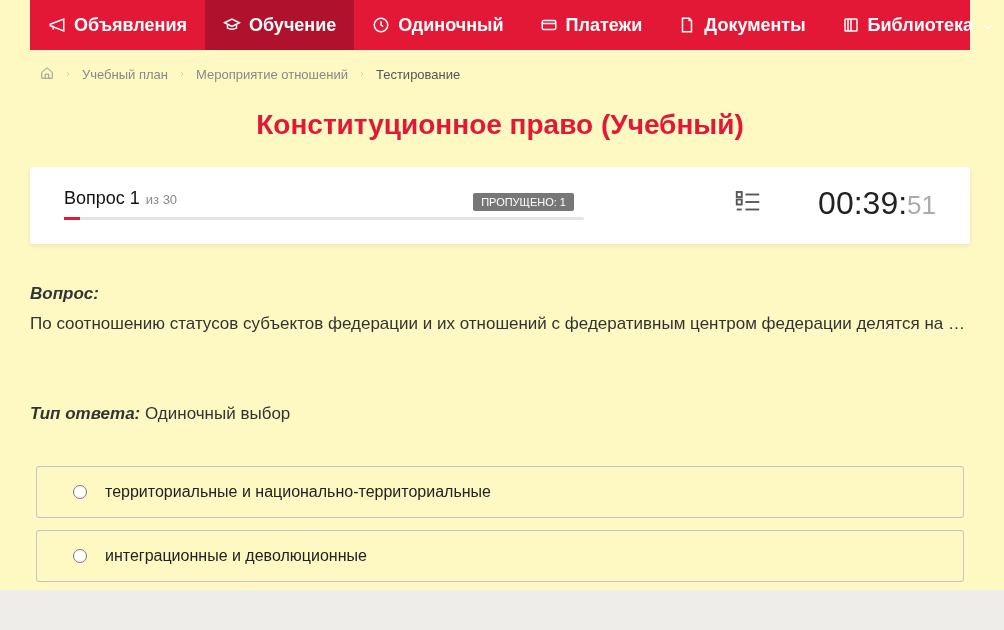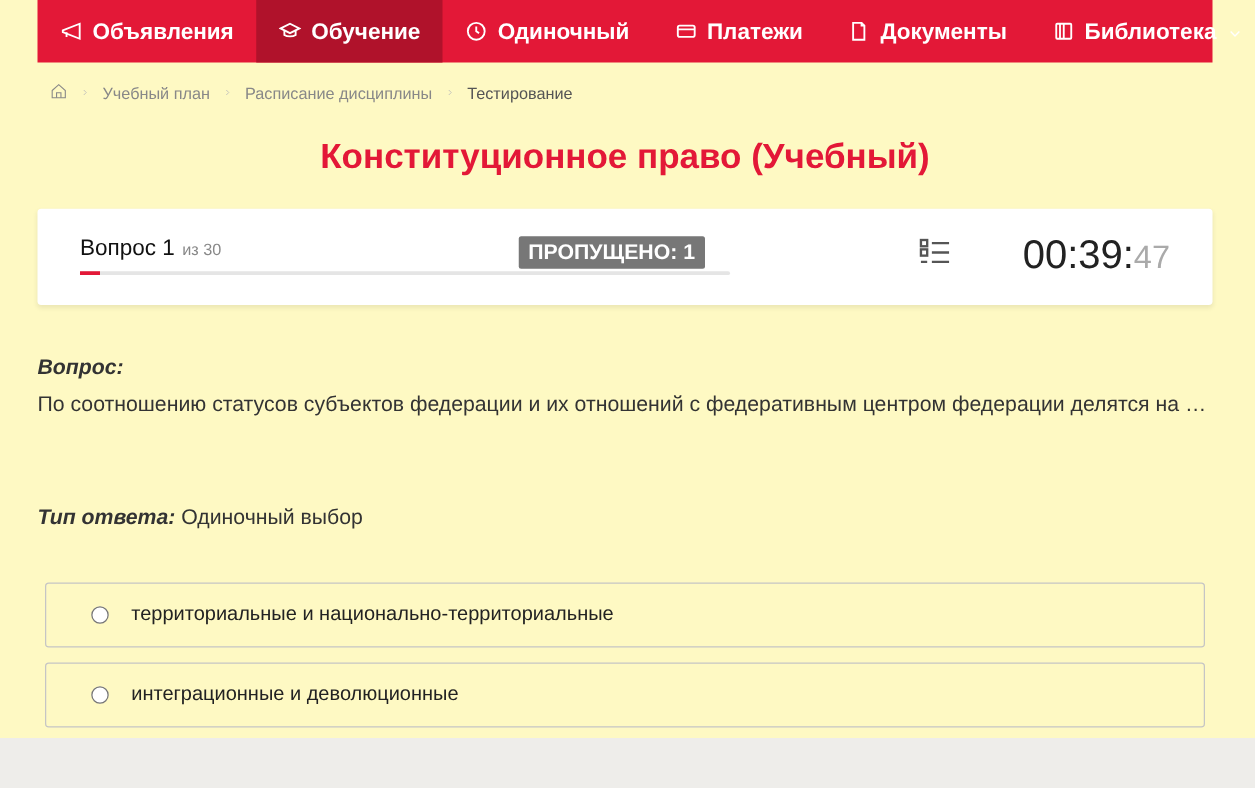--- a/index.html
+++ b/index.html
@@ -74,26 +74,26 @@
   align-items: center;
   margin-bottom: 40px;
 }
 .status-left { flex: 1; }
 .q-line { display: flex; align-items: flex-end; gap: 6px; margin-bottom: 8px; }
 .q-label { font-size: 18px; color: #111; }
 .q-of { font-size: 13px; color: #888; padding-bottom: 2px; }
 .badge-skipped {
   background: #777;
   color: #fff;
-  font-size: 17px;
-  font-weight: 700;
+  font-size: 11px;
+  font-weight: 400;
   padding: 3px 8px;
   border-radius: 2px;
   margin-left: auto;
-  margin-right: 20px;
+  margin-right: 10px;
 }
 .qline-row { display: flex; align-items: center; width: 520px; }
 .progress { height: 3px; background: #e5e5e5; width: 520px; border-radius: 2px; position: relative; }
 .progress .fill { position: absolute; left:0; top:0; height:3px; background:#e31837; width:3%; }
 
 .list-icon { margin: 0 55px 0 60px; }
 .list-icon svg { width: 30px; height: 30px; }
 
 .timer { font-size: 32px; color: #222; font-weight: 500; display: flex; align-items: baseline; }
 .timer .secs { color: #aaa; font-size: 26px; }
@@ -194,21 +194,21 @@
             <path d="M9 21v-7h6v7"></path>
           </svg>
     </span>
     <span class="sep"><svg viewBox="0 0 24 24" fill="none" stroke="#bbb" stroke-width="2">
             <path d="M9 6l6 6-6 6"></path>
           </svg></span>
     <a href="#">Учебный план</a>
     <span class="sep"><svg viewBox="0 0 24 24" fill="none" stroke="#bbb" stroke-width="2">
             <path d="M9 6l6 6-6 6"></path>
           </svg></span>
-    <a href="#">Расписание дисциплины</a>
+    <a href="#">Мероприятие отношений</a>
     <span class="sep"><svg viewBox="0 0 24 24" fill="none" stroke="#bbb" stroke-width="2">
             <path d="M9 6l6 6-6 6"></path>
           </svg></span>
     <span class="current">Тестирование</span>
   </div>
 
   <h1 class="page-title">Конституционное право (Учебный)</h1>
 
   <div class="status-card">
     <div class="status-left">
@@ -228,21 +228,21 @@
         <rect x="3" y="4" width="4" height="4"></rect>
             <path d="M10 6h11"></path>
         <rect x="3" y="10" width="4" height="4"></rect>
             <path d="M10 12h11"></path>
         <path d="M10 18h11" stroke="#555"></path>
             <path d="M3 18h4" stroke="#555"></path>
       </svg>
     </div>
     <div class="timer">
       <span>00:39:</span>
-          <span class="secs">47</span>
+          <span class="secs">51</span>
     </div>
   </div>
 
   <div class="question-block">
     <div class="q-heading">Вопрос:</div>
     <div class="q-text">По соотношению статусов субъектов федерации и их отношений с федеративным центром федерации делятся на …</div>
     <div class="a-type-line">
       <b>Тип ответа:</b>
       <span> </span>
       <span>Одиночный выбор</span>

